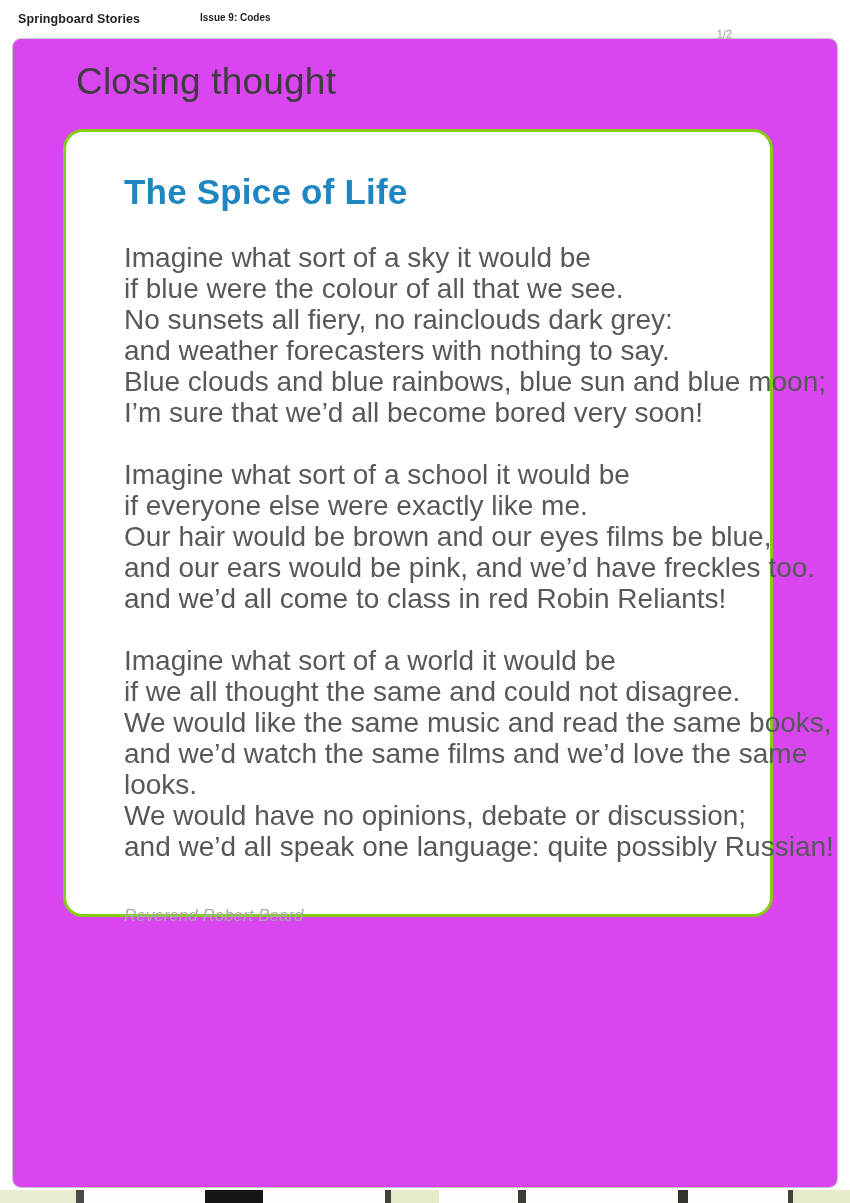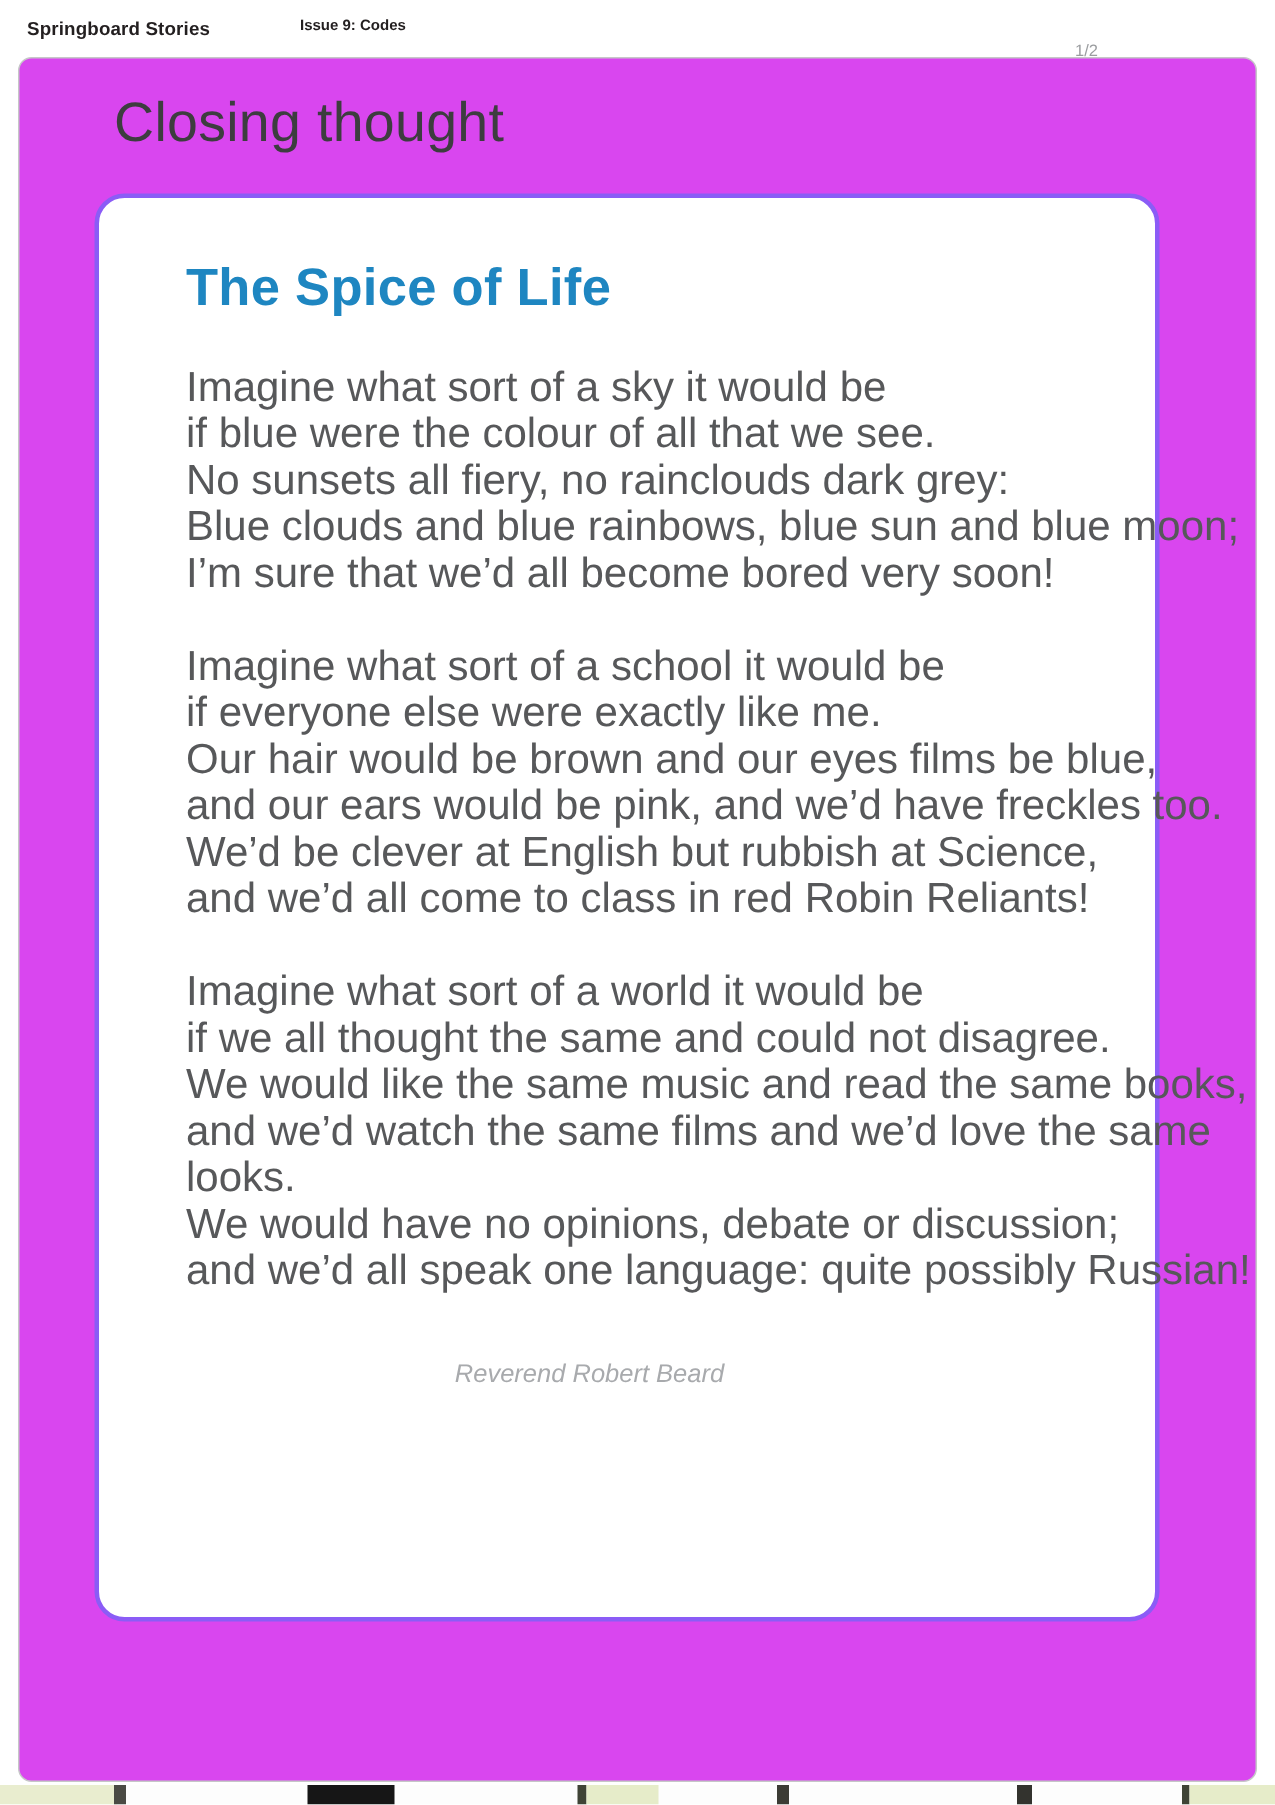--- a/index.html
+++ b/index.html
@@ -36,39 +36,39 @@
     border-radius: 9px;
   }
   .page-title {
     position: absolute; left: 63px; top: 22px;
     font-size: 37px; font-weight: 500; color: #3d3d3f;
     letter-spacing: 0.2px;
   }
   
   .poem-box {
     position: absolute; left: 50px; top: 90px;
-    width: 710px; height: 952px;
-    border: 3px solid #8b5cf6;
+    width: 710px; height: 788px;
+    border: 3px solid #84cc16;
     border-radius: 20px;
     background: #ffffff;
     padding: 40px 20px 0 58px;
   }
   .poem-title {
     font-size: 35px; font-weight: bold; color: #1e86c1;
     letter-spacing: 0.2px;
     margin-bottom: 30px;
   }
   .poem-line {
     font-size: 28px; line-height: 31px; color: #57585a;
     white-space: nowrap;
   }
   .stanza { margin-bottom: 31px; }
   .poem-author {
     margin-top: 44px;
-    text-align: center;
+    text-align: left;
     padding-right: 88px;
     font-size: 17px;
     font-style: italic;
     color: #a8aaad;
   }
   
   .bottom-strip {
     position: absolute; left: 0; top: 1190px;
     width: 850px; height: 13px;
     background: #fdfdfd;
@@ -87,29 +87,29 @@
 <div class="page-sheet">
   <div class="page-title">Closing thought</div>
 
   <div class="poem-box">
     <div class="poem-title">The Spice of Life</div>
     <div>
         <div class="stanza">
           <div class="poem-line">Imagine what sort of a sky it would be</div>
           <div class="poem-line">if blue were the colour of all that we see.</div>
           <div class="poem-line">No sunsets all fiery, no rainclouds dark grey:</div>
+          <div class="poem-line">and weather forecasters with nothing to say.</div>
           <div class="poem-line">Blue clouds and blue rainbows, blue sun and blue moon;</div>
           <div class="poem-line">I’m sure that we’d all become bored very soon!</div>
         </div>
         <div class="stanza">
           <div class="poem-line">Imagine what sort of a school it would be</div>
           <div class="poem-line">if everyone else were exactly like me.</div>
           <div class="poem-line">Our hair would be brown and our eyes films be blue,</div>
           <div class="poem-line">and our ears would be pink, and we’d have freckles too.</div>
-          <div class="poem-line">We’d be clever at English but rubbish at Science,</div>
           <div class="poem-line">and we’d all come to class in red Robin Reliants!</div>
         </div>
         <div class="stanza">
           <div class="poem-line">Imagine what sort of a world it would be</div>
           <div class="poem-line">if we all thought the same and could not disagree.</div>
           <div class="poem-line">We would like the same music and read the same books,</div>
           <div class="poem-line">and we’d watch the same films and we’d love the same</div>
           <div class="poem-line">looks.</div>
           <div class="poem-line">We would have no opinions, debate or discussion;</div>
           <div class="poem-line">and we’d all speak one language: quite possibly Russian!</div>

